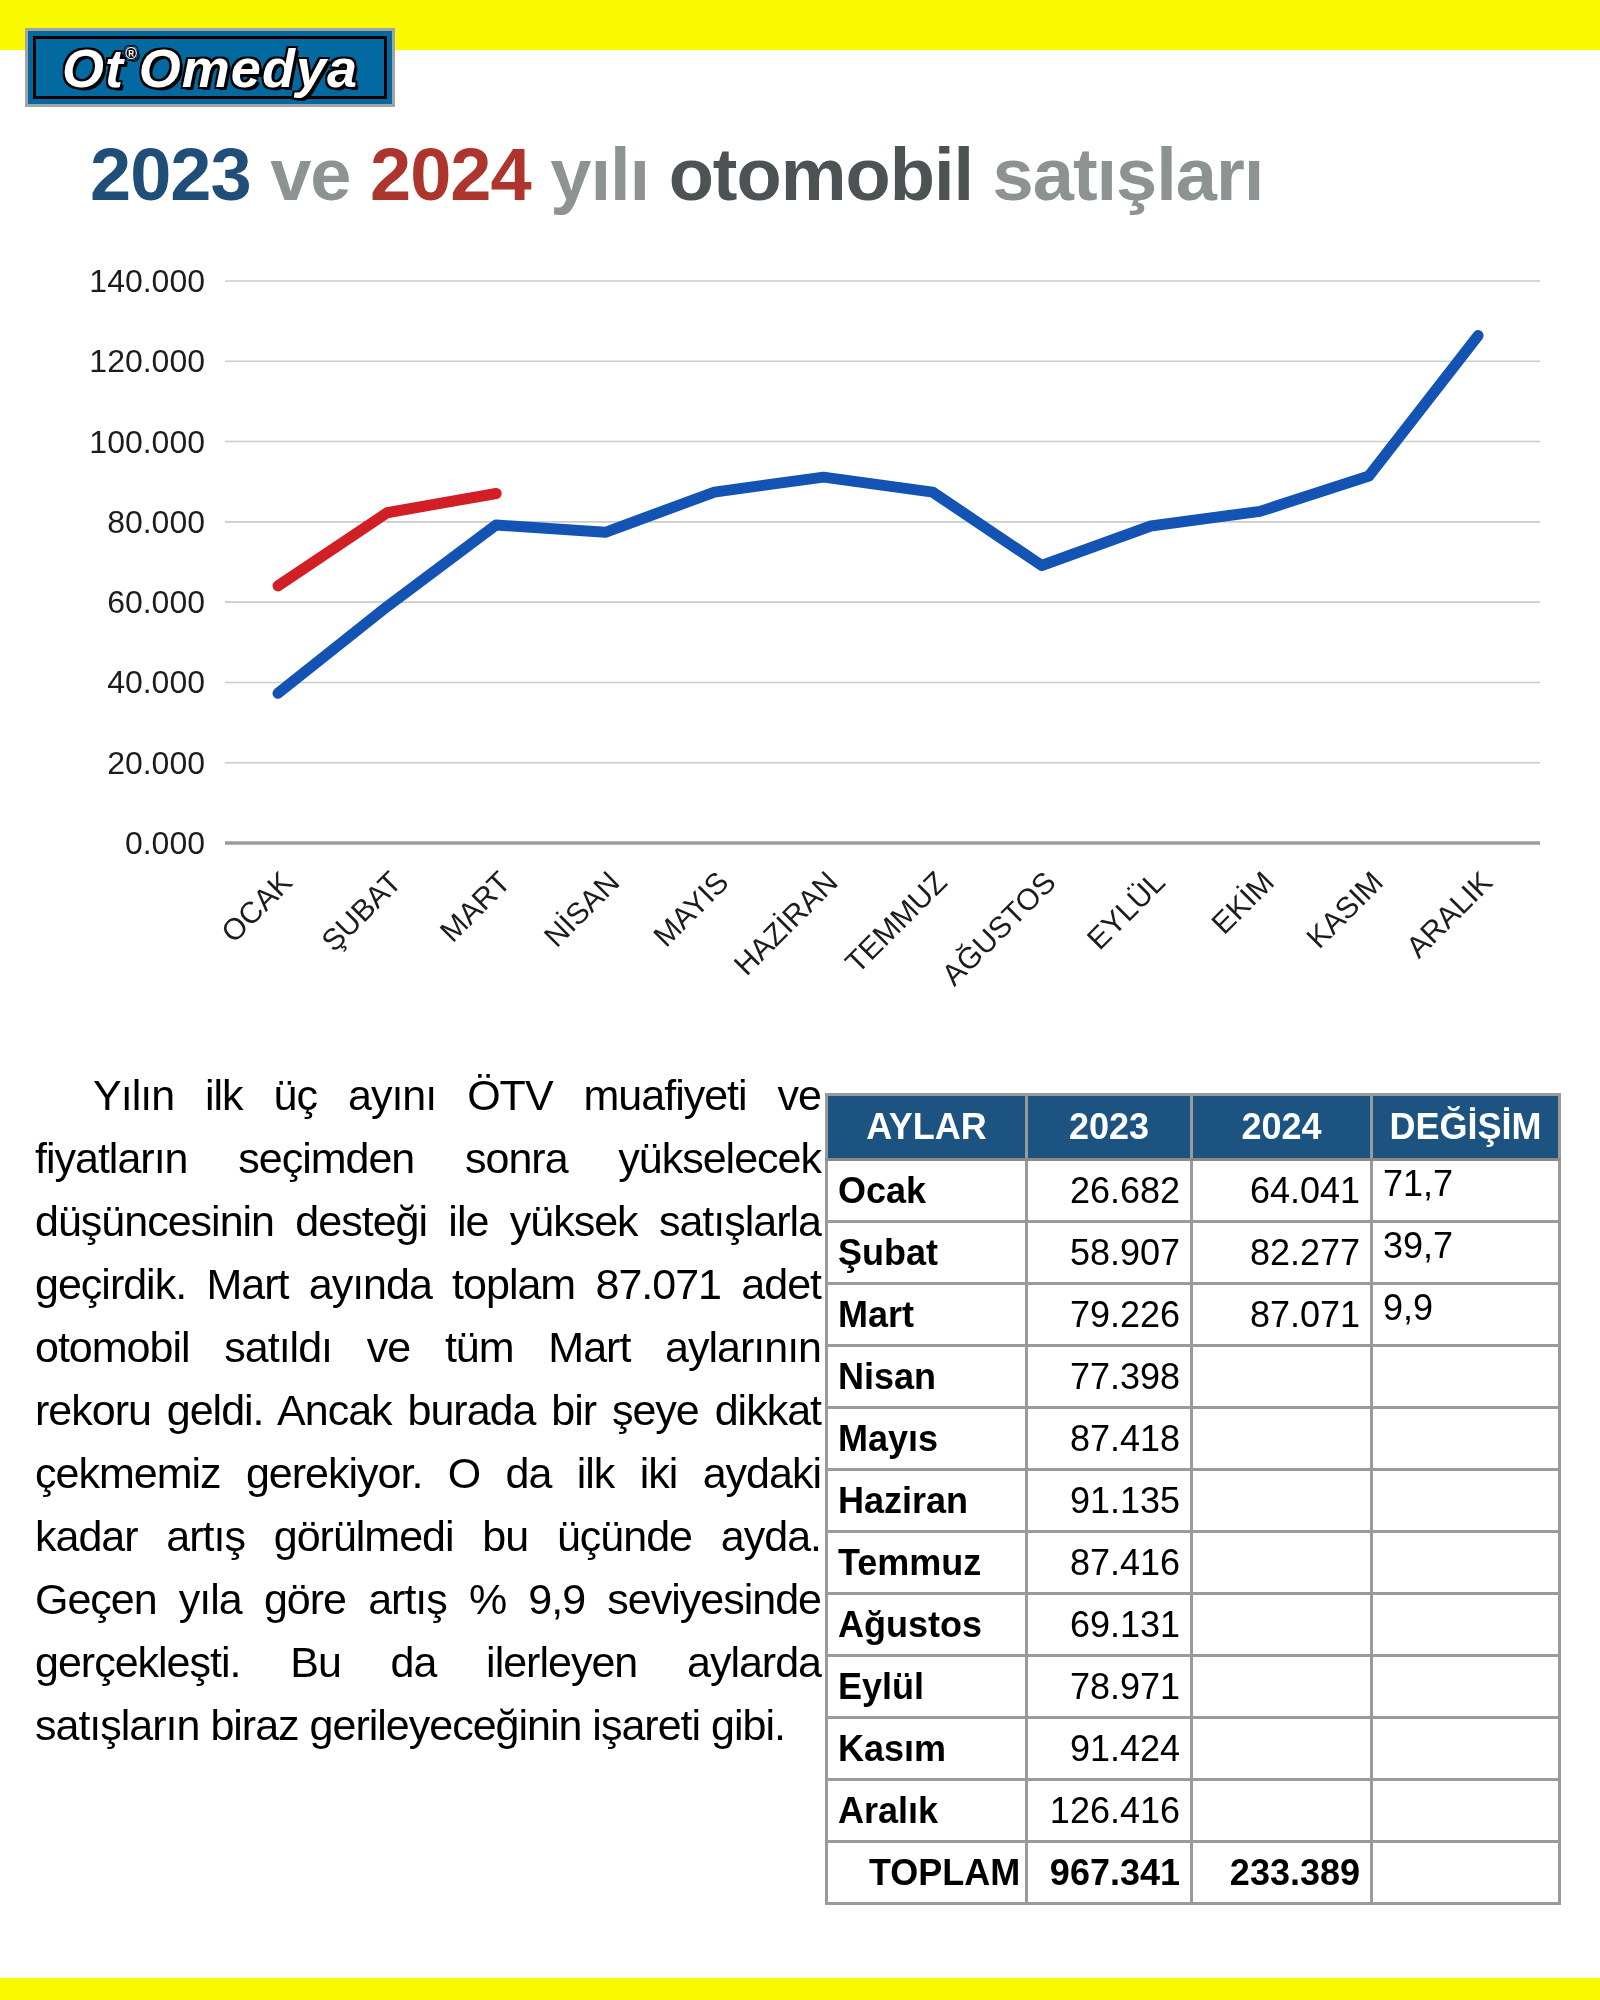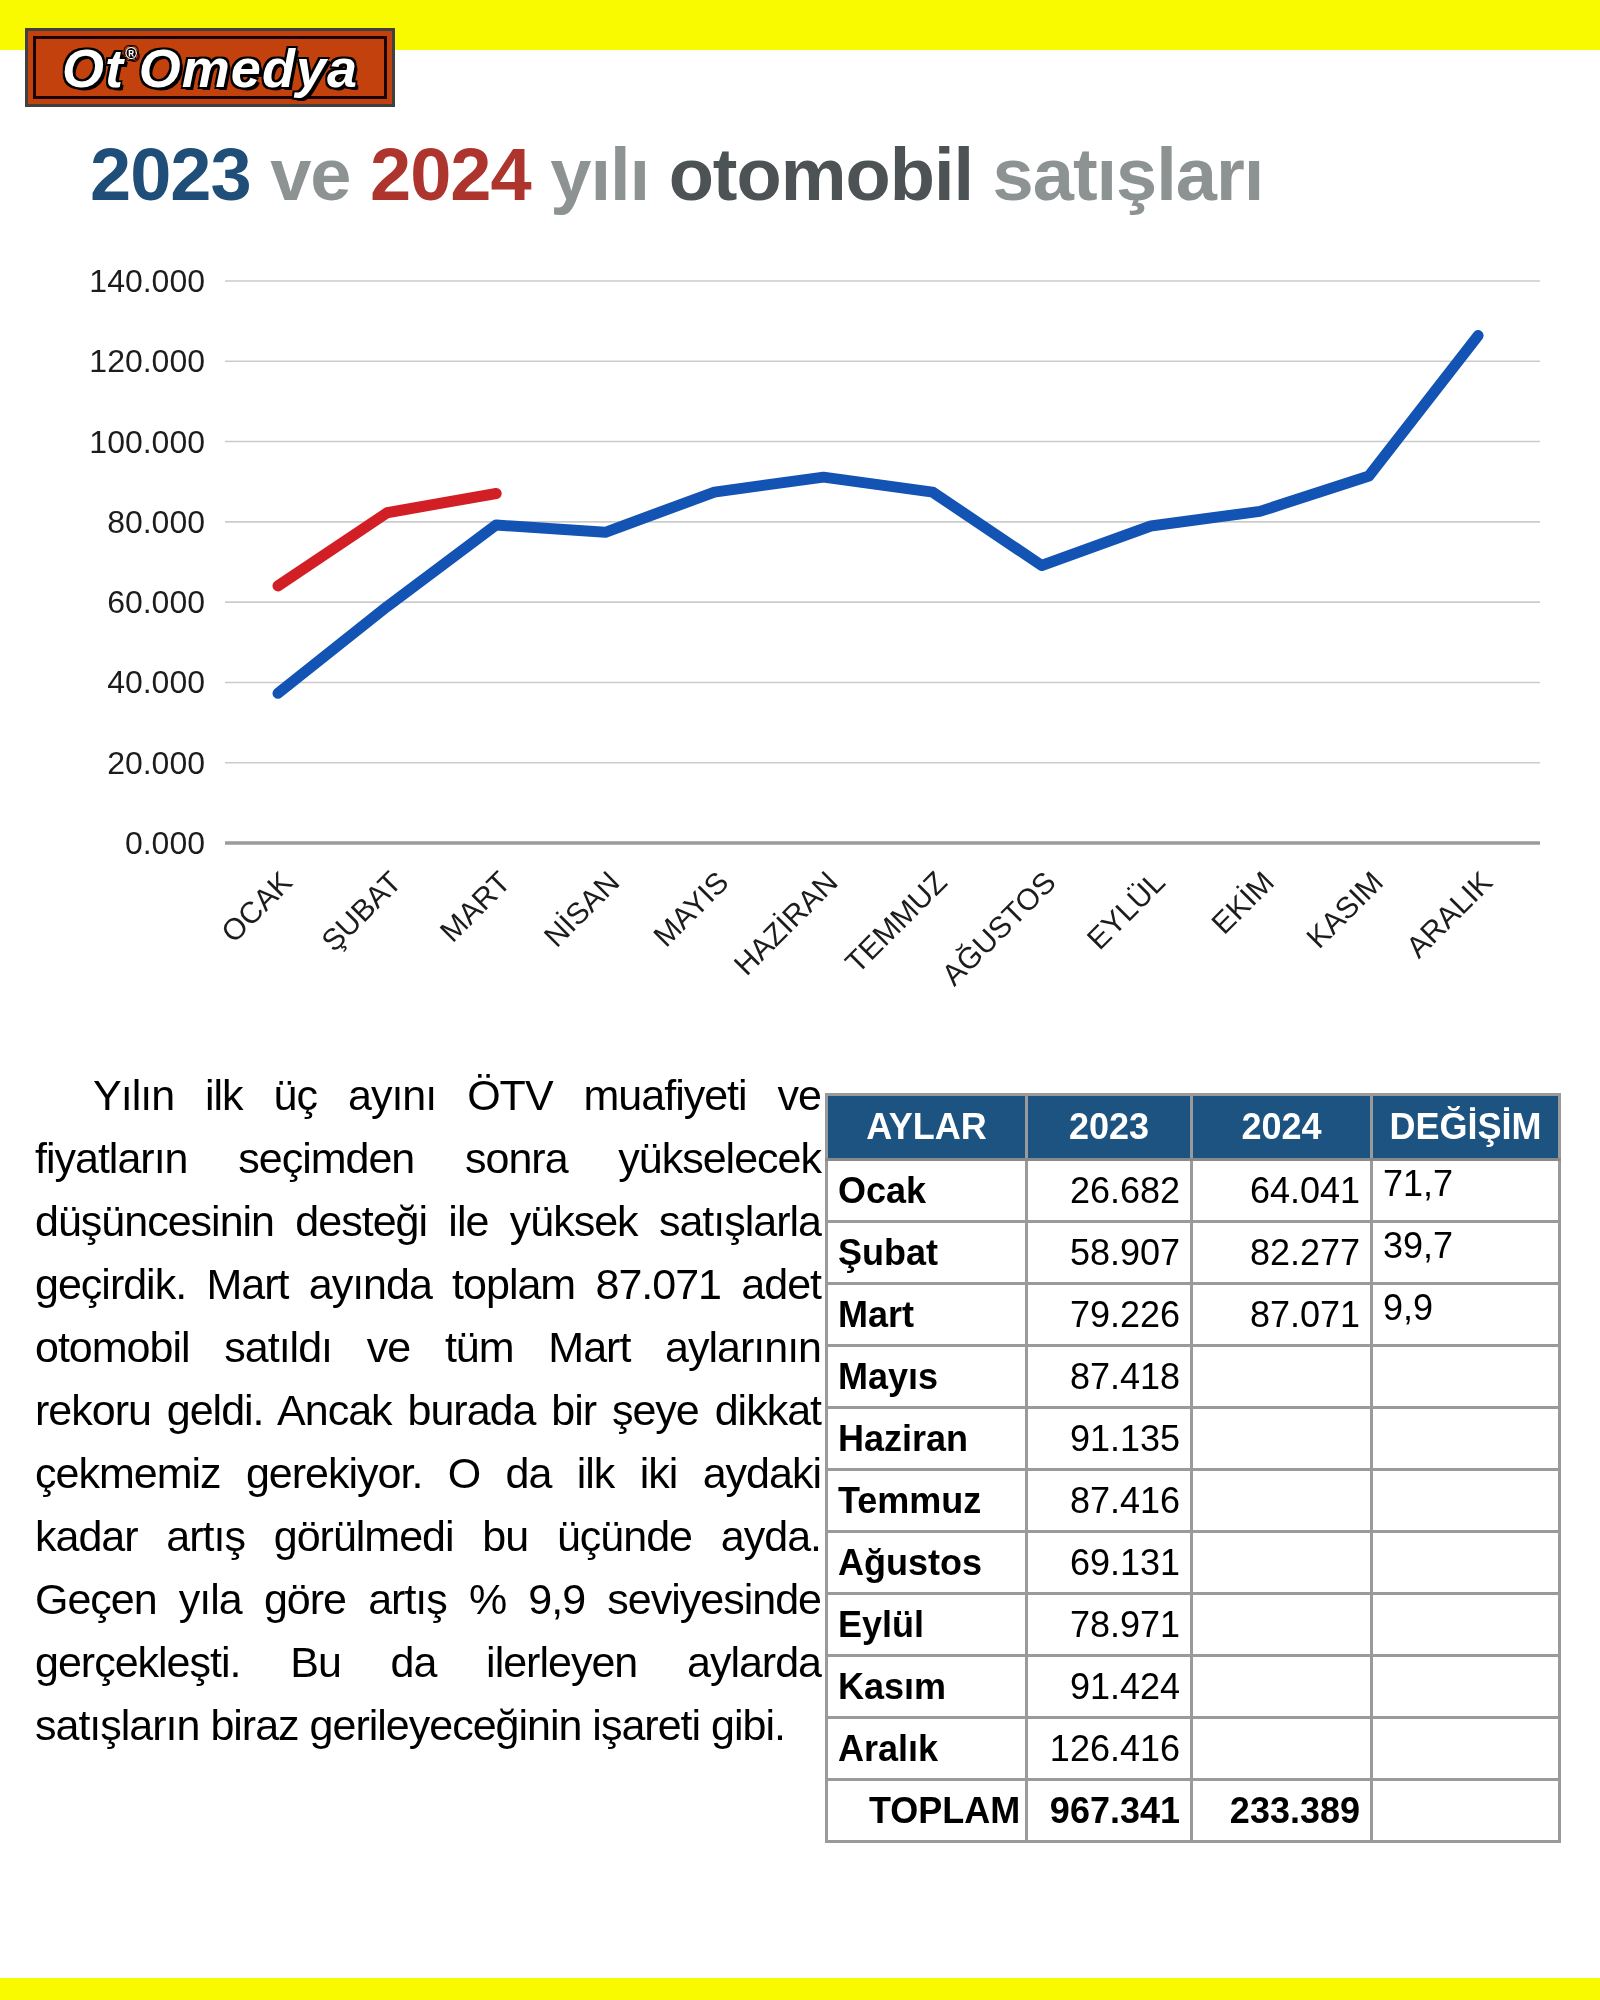--- a/index.html
+++ b/index.html
@@ -7,21 +7,21 @@
     width:1600px;height:2000px;position:relative;overflow:hidden;
     background:#ffffff;font-family:"Liberation Sans",sans-serif;
   }
   .accent-bar{position:absolute;left:0;width:1600px;background:#f9f900;}
   .accent-bar.top{top:0;height:50px;}
   .accent-bar.bottom{top:1978px;height:22px;}
 
   
   .logo{
     position:absolute;left:25px;top:28px;width:370px;height:79px;
-    background:#c2410c;border:3px solid #404040;box-sizing:border-box;
+    background:#0369a1;border:3px solid #a3a3a3;box-sizing:border-box;
     display:flex;align-items:center;justify-content:center;
   }
   .logo::before{content:"";position:absolute;inset:5px;border:3px solid #1a0000;}
   .logo-text{
     position:relative;color:#ffffff;font-weight:bold;font-style:italic;
     font-size:54px;letter-spacing:1px;line-height:1;white-space:nowrap;
     text-shadow:2px 2px 0 #000,-2px -2px 0 #000,2px -2px 0 #000,-2px 2px 0 #000,3px 3px 0 #000;
   }
   .logo-text sup{font-size:16px;vertical-align:28px;margin:0 1px;}
 
@@ -150,20 +150,26 @@
         <td class="c-num">82.277</td>
         <td class="c-chg">39,7</td>
       </tr>
       <tr class="">
         <td class="c-month">Mart</td>
         <td class="c-num">79.226</td>
         <td class="c-num">87.071</td>
         <td class="c-chg">9,9</td>
       </tr>
       <tr class="">
+        <td class="c-month">Nisan</td>
+        <td class="c-num">77.398</td>
+        <td class="c-num"></td>
+        <td class="c-chg"></td>
+      </tr>
+      <tr class="">
         <td class="c-month">Mayıs</td>
         <td class="c-num">87.418</td>
         <td class="c-num"></td>
         <td class="c-chg"></td>
       </tr>
       <tr class="">
         <td class="c-month">Haziran</td>
         <td class="c-num">91.135</td>
         <td class="c-num"></td>
         <td class="c-chg"></td>

